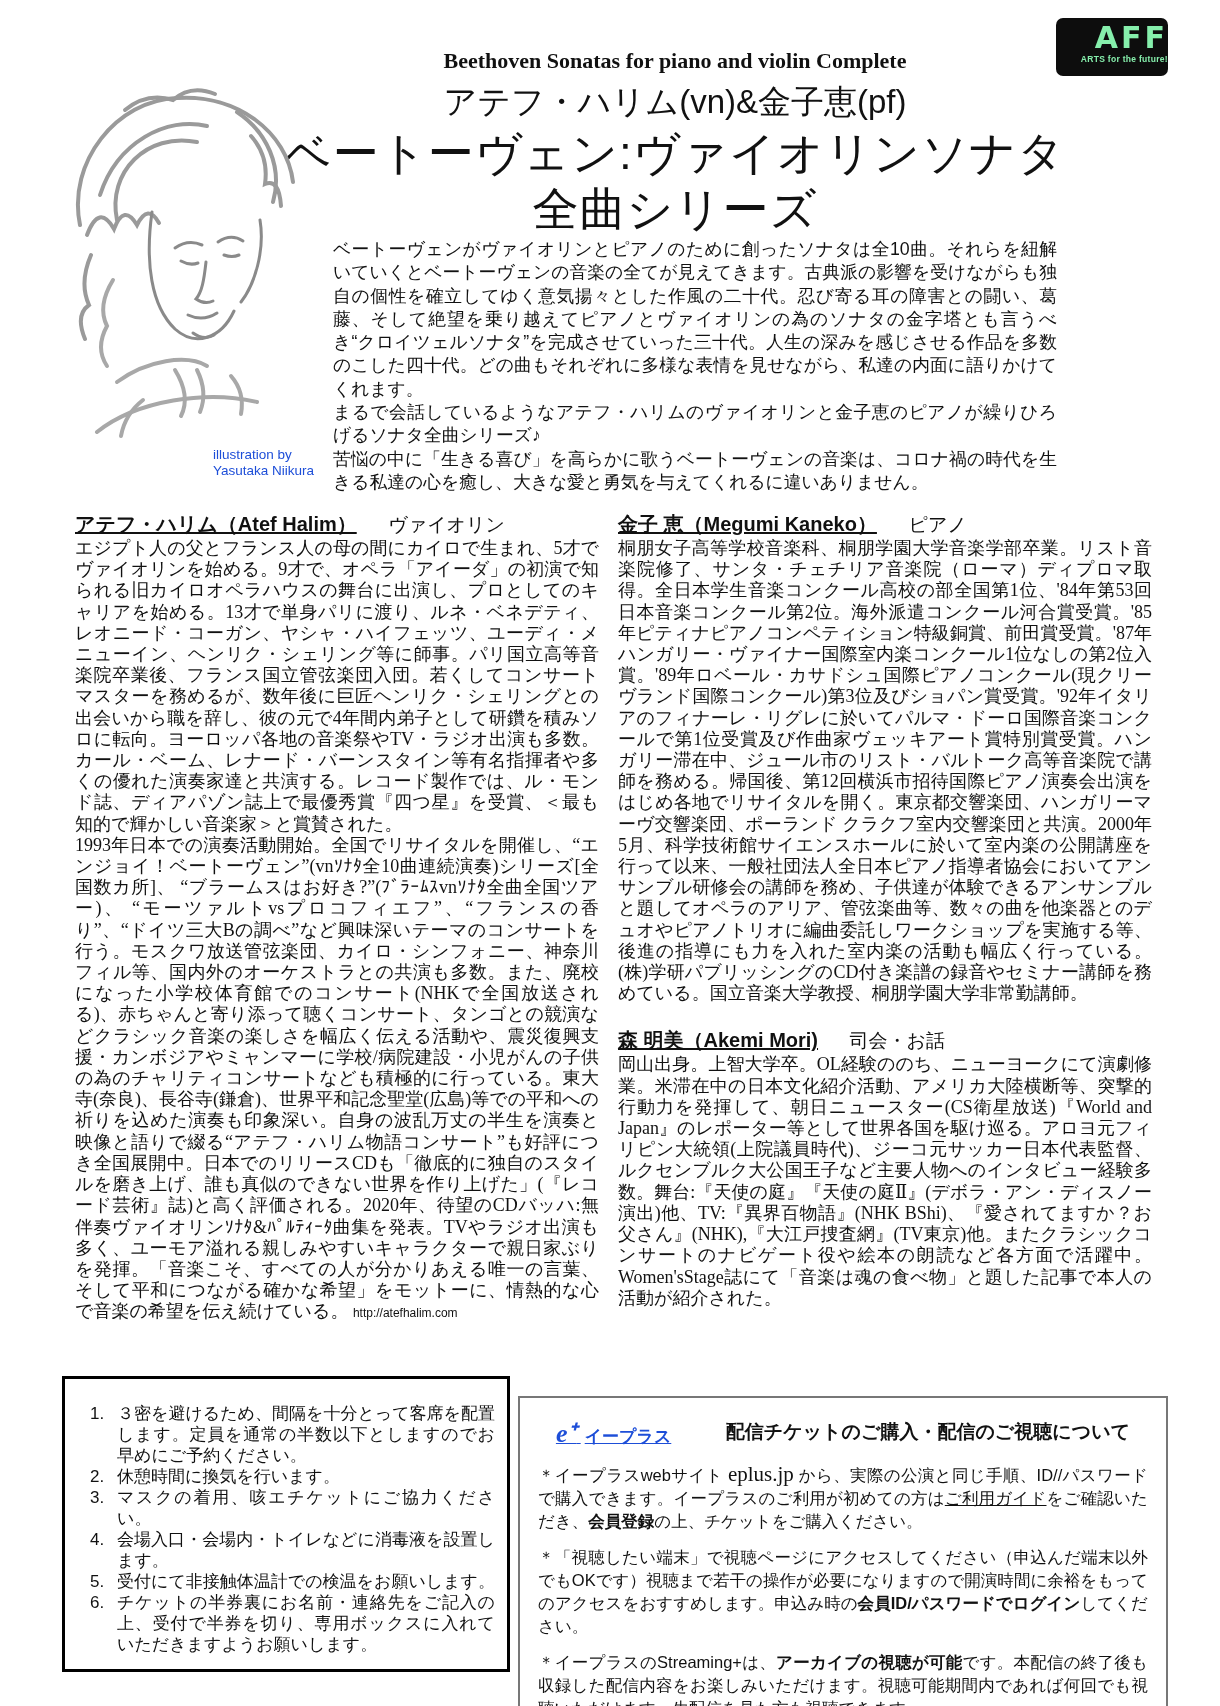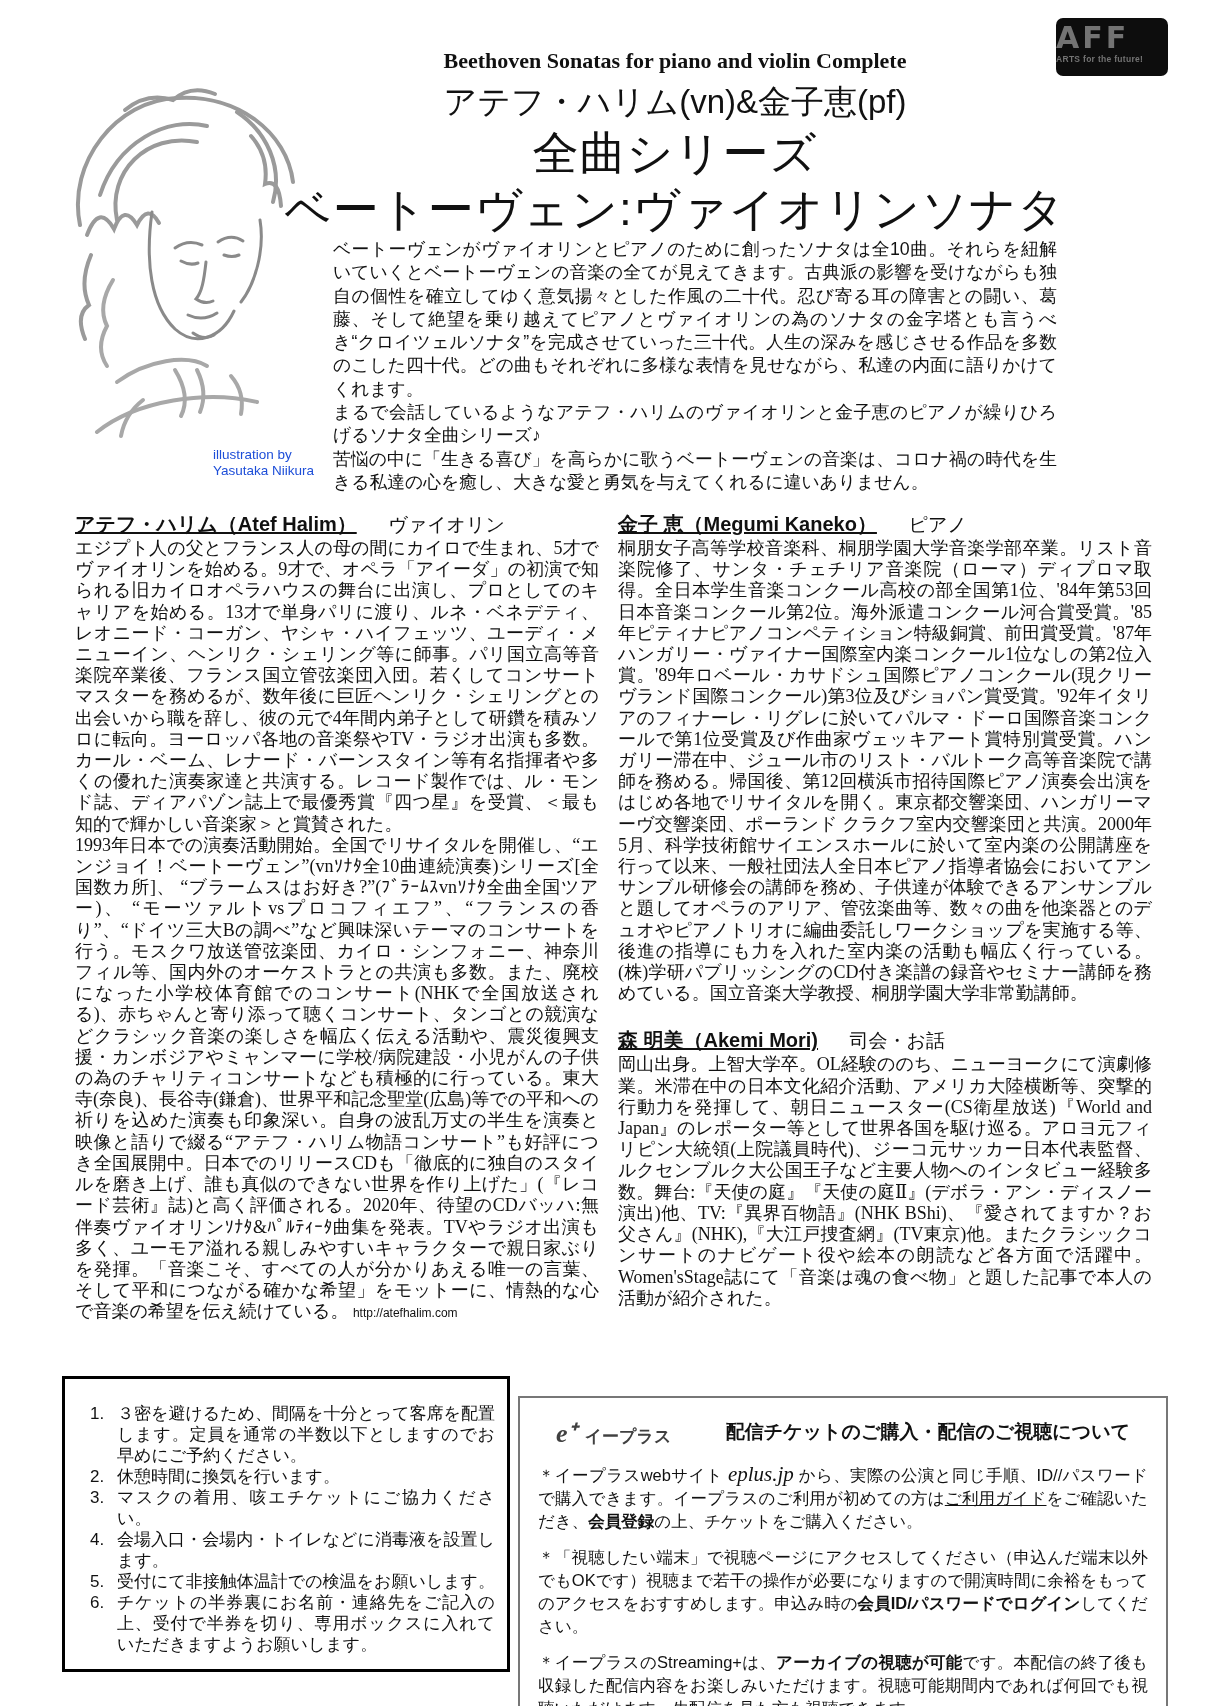--- a/index.html
+++ b/index.html
@@ -1,21 +1,21 @@
 <!DOCTYPE html>
 <html><head>
 <meta charset="utf-8">
 <style>
   html,body{margin:0;padding:0;background:#ffffff;}
   .page{position:relative;width:1220px;height:1706px;background:#fff;color:#111;
         font-family:"Liberation Sans",sans-serif;overflow:hidden;}
 
   
   .aff{position:absolute;top:18px;right:52px;width:112px;height:58px;background:#0d0d0d;
-       border-radius:7px;color:#737373;text-align:left;box-sizing:border-box;padding-top:4px;}
+       border-radius:7px;color:#86efac;text-align:right;box-sizing:border-box;padding-top:4px;}
   .aff-word{font-size:30px;font-weight:900;letter-spacing:3px;line-height:32px;
             font-family:"DejaVu Sans",sans-serif;}
   .aff-tag{font-size:8.5px;font-weight:bold;letter-spacing:.3px;line-height:10px;}
 
   
   .header-block{position:absolute;left:130px;top:46px;width:1090px;text-align:center;}
   .title-en{font-family:"Liberation Serif",serif;font-size:22px;font-weight:bold;line-height:30px;}
   .performers{font-size:33px;line-height:44px;margin-top:4px;}
   .title-ja{font-size:46px;line-height:54px;margin-top:2px;letter-spacing:1px;}
 
@@ -45,44 +45,44 @@
   .covid-box{position:absolute;left:62px;top:1376px;width:448px;box-sizing:border-box;
              border:3px solid #000;padding:8px 12px 14px 12px;}
   .covid-head{font-weight:bold;font-size:17px;line-height:22px;text-align:justify;}
   .covid-list{margin:16px 0 0 0;padding-left:32px;font-size:17px;line-height:21px;}
   .covid-list li{padding-left:8px;margin:0;text-align:justify;}
 
   
   .stream-box{position:absolute;left:518px;top:1396px;width:650px;box-sizing:border-box;
               border:2px solid #777;padding:10px 18px 16px 18px;}
   .stream-head{text-align:center;margin-top:6px;white-space:nowrap;}
-  .eplus-logo{color:#404040;display:inline-block;vertical-align:middle;}
+  .eplus-logo{color:#1d4ed8;display:inline-block;vertical-align:middle;text-decoration:underline;}
   .eplus-mark{font-family:"Liberation Serif",serif;font-style:italic;font-weight:bold;font-size:26px;}
   .eplus-word{font-size:17px;font-weight:bold;margin-left:4px;}
   .stream-title{display:inline-block;vertical-align:middle;font-size:19px;font-weight:bold;margin-left:38px;padding-left:12px;}
   .stream-p{margin:13px 0 0 0;font-size:16.5px;line-height:23px;text-align:justify;}
   .seg-b{font-weight:bold;}
   .seg-u{text-decoration:underline;color:#111;}
-  .eplus-domain{font-family:"Liberation Serif",serif;font-size:21px;color:#111;text-decoration:none;font-style:italic;}
+  .eplus-domain{font-family:"Liberation Serif",serif;font-size:21px;color:#111;text-decoration:none;}
 </style>
 </head>
 <body>
 
 <div class="page">
 
   <div class="aff">
     <div class="aff-word">AFF</div>
     <div class="aff-tag">ARTS for the future!</div>
   </div>
 
   <div class="header-block">
     <div class="title-en">Beethoven Sonatas for piano and violin Complete</div>
     <div class="performers">アテフ・ハリム(vn)&amp;金子恵(pf)</div>
+    <div class="title-ja">ベートーヴェン:ヴァイオリンソナタ</div>
     <div class="title-ja">全曲シリーズ</div>
-    <div class="title-ja">ベートーヴェン:ヴァイオリンソナタ</div>
   </div>
 
   <div class="illo">
     <svg viewBox="0 0 290 395" width="290" height="395" fill="none" stroke-linecap="round">
       <g stroke="#9a9a9a" stroke-width="4">
         <path d="M25,155 C12,92 62,30 122,28 C182,24 232,62 238,112"></path>
         <path d="M45,125 C62,72 112,46 152,56"></path>
         <path d="M62,150 C52,102 92,62 142,72"></path>
         <path d="M182,42 C212,62 228,97 218,132"></path>
         <path d="M32,165 q12,-32 27,-6 q10,-26 23,-4 q11,-22 22,-2"></path>

